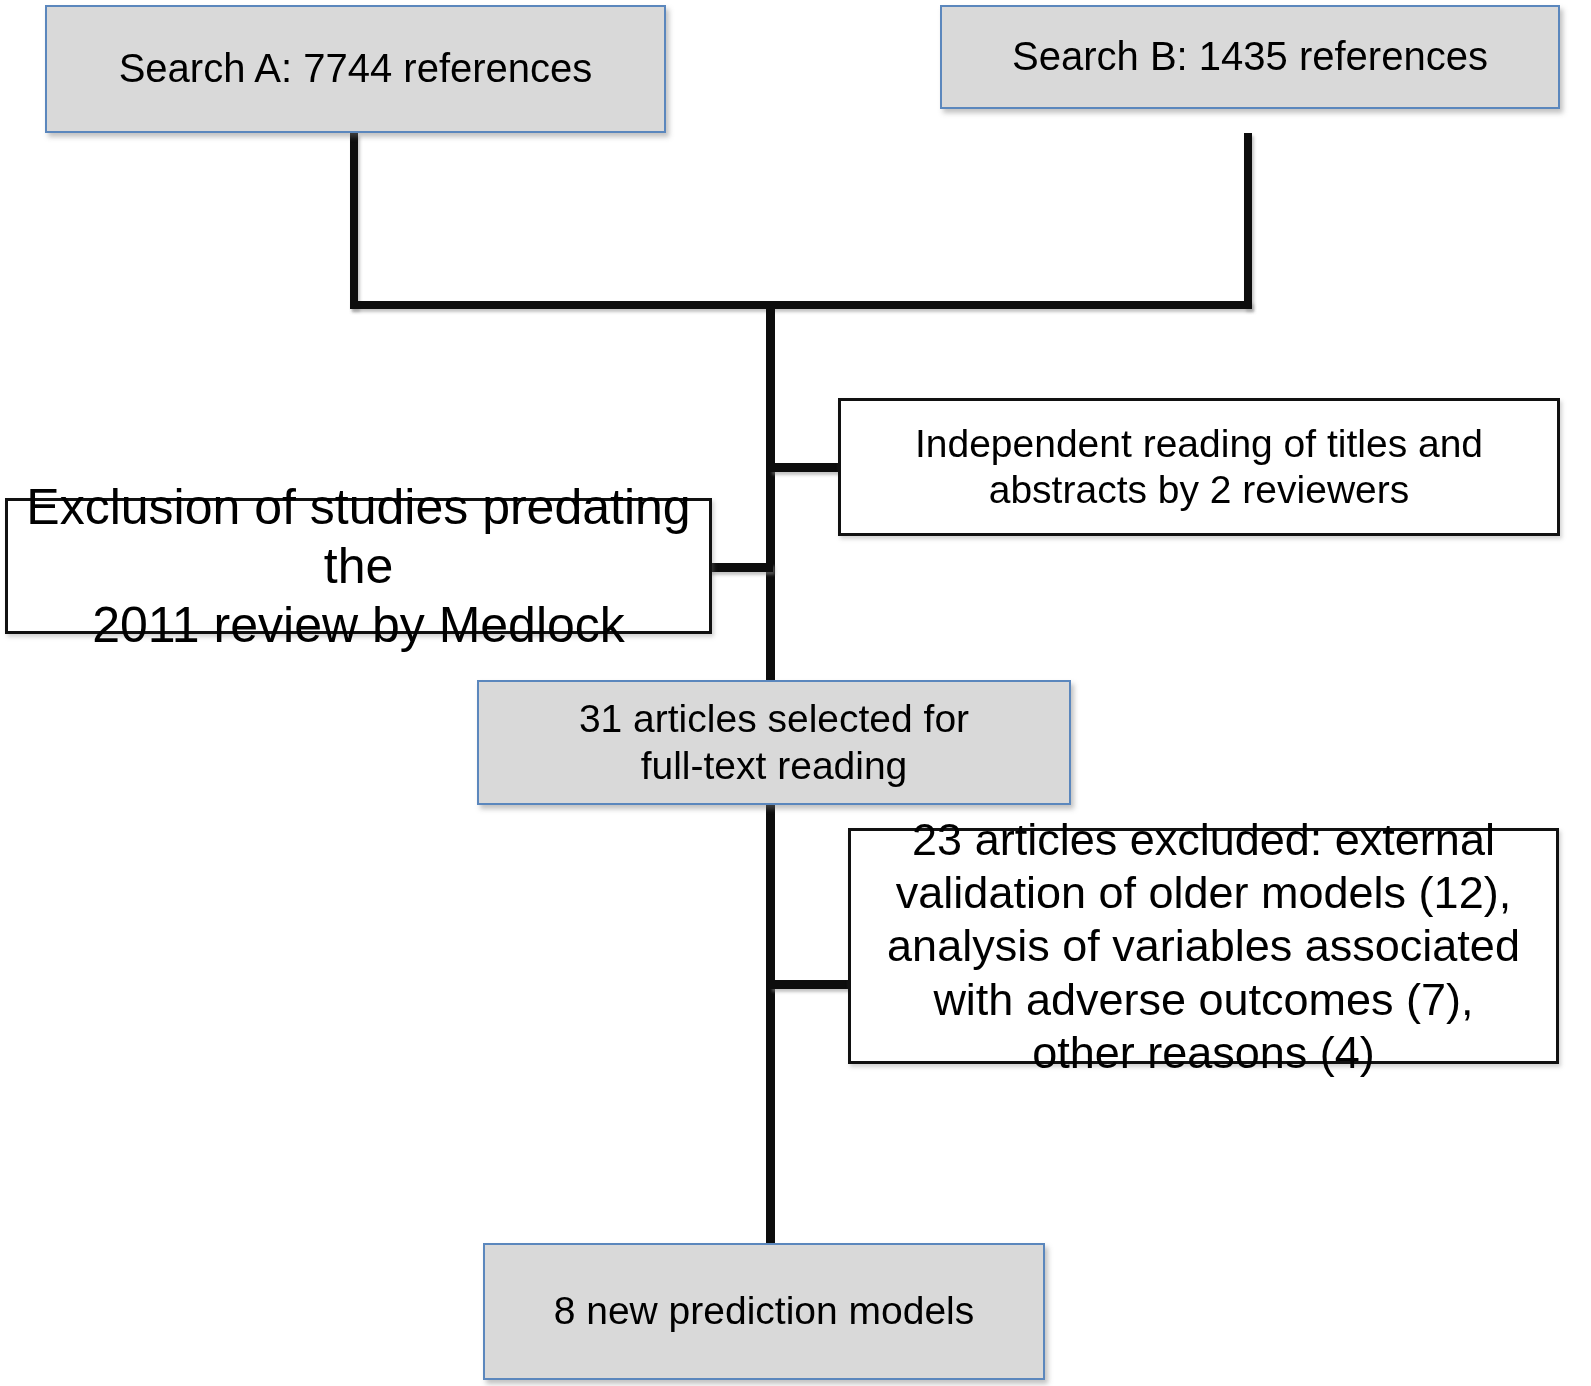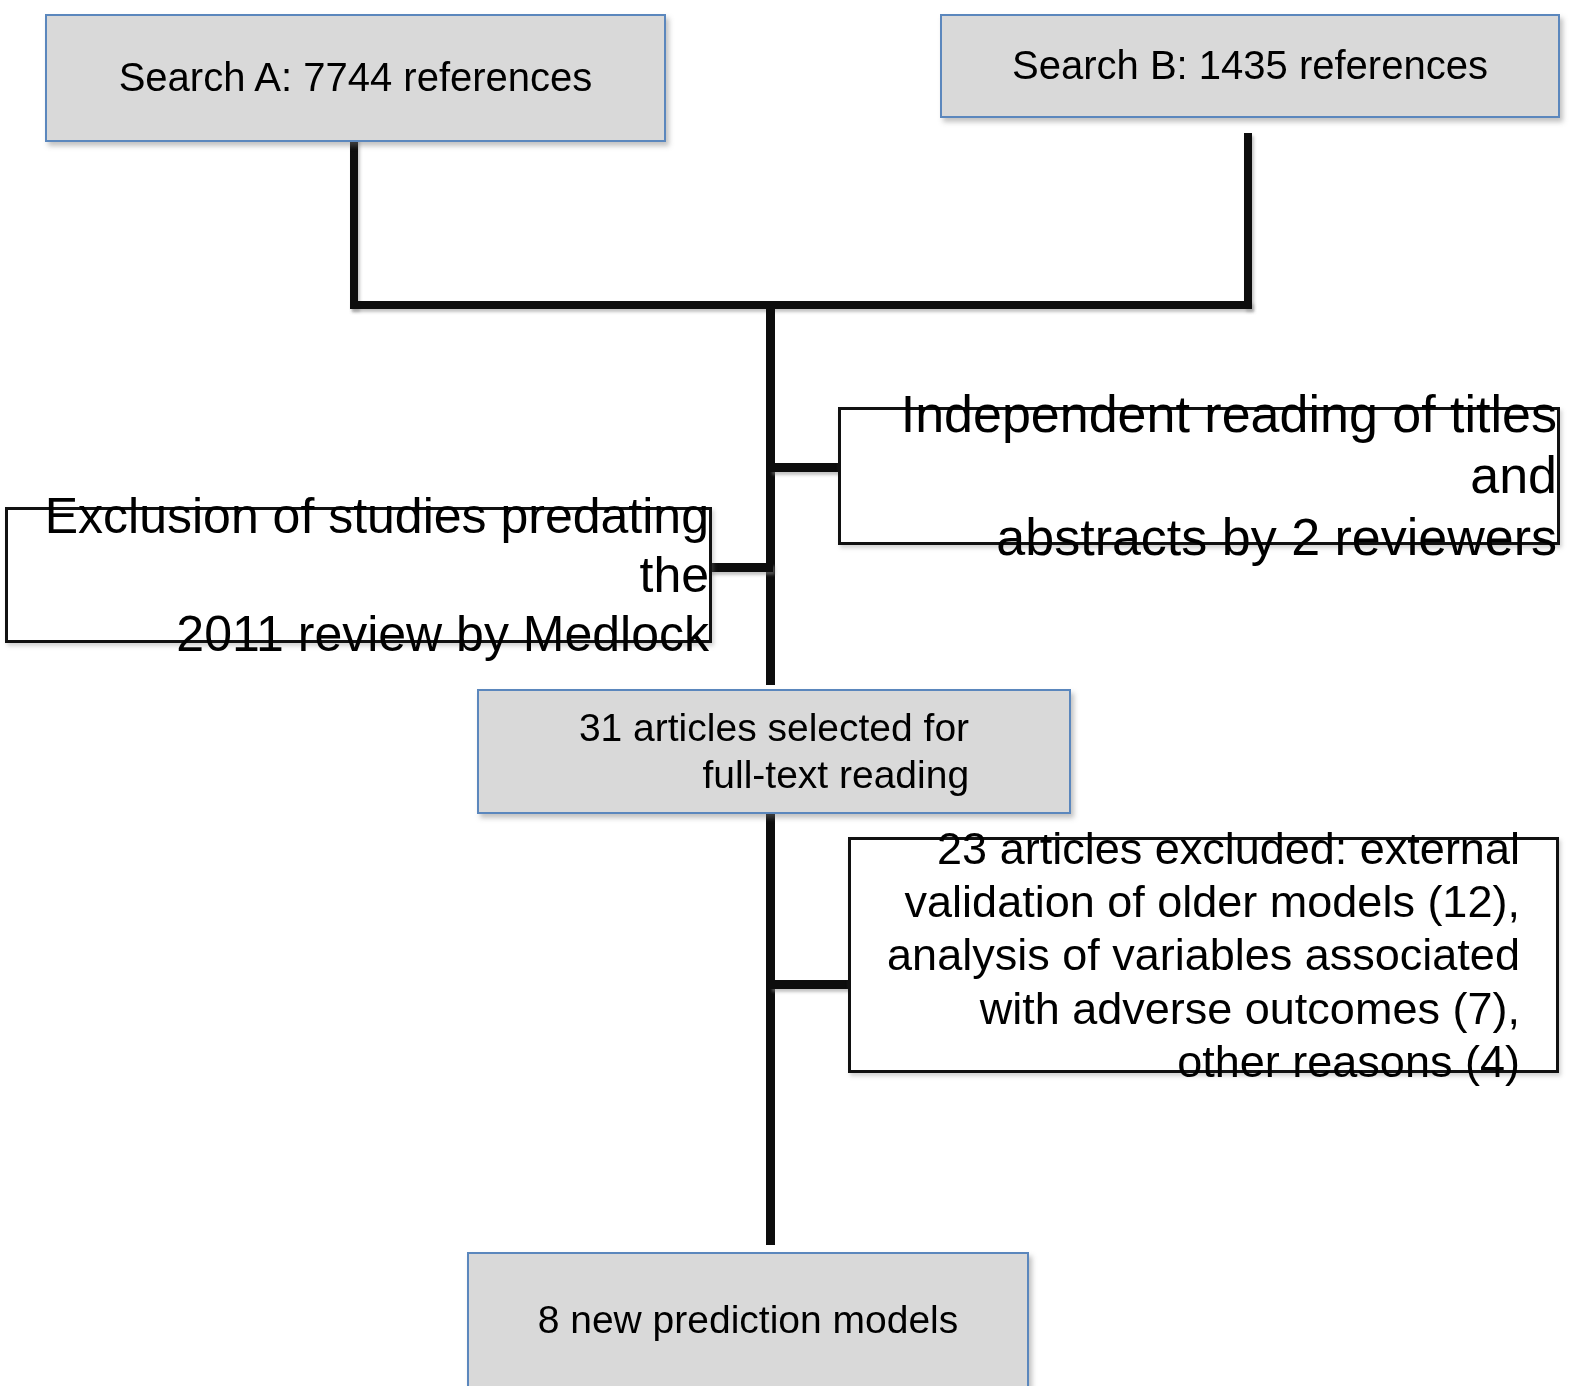--- a/index.html
+++ b/index.html
@@ -18,26 +18,25 @@
     background: #ffffff;
     overflow: hidden;
   }
   
   .node {
     position: absolute;
     box-sizing: border-box;
     display: flex;
     align-items: center;
     justify-content: center;
-    text-align: right;
+    text-align: center;
     color: #000000;
     line-height: 1.18;
     white-space: pre-line;
     z-index: 3;
-    margin-top: 9px;
   }
   .node.filled {
     background: #d9d9d9;
     border: 2px solid #5b87bd;
     box-shadow: 3px 4px 5px rgba(120,120,120,0.45);
   }
   .node.outline {
     background: #ffffff;
     border: 3px solid #111111;
     box-shadow: 2px 3px 4px rgba(130,130,130,0.35);
@@ -70,30 +69,30 @@
   <div class="conn shadowed" style="left:708px; top:563px; width:65px; height:9px;"></div>
 
   <div class="conn" style="left:766px; top:805px; width:9px; height:440px;"></div>
 
   <div class="conn shadowed" style="left:770px; top:980px; width:82px; height:9px;"></div>
 
   <div class="node filled" style="left:45px; top:5px; width:621px; height:128px; font-size:40px;">Search A: 7744 references</div>
 
   <div class="node filled" style="left:940px; top:5px; width:620px; height:104px; font-size:40px;">Search B: 1435 references</div>
 
-  <div class="node outline" style="left:838px; top:398px; width:722px; height:138px; font-size:52px;">Independent reading of titles and
+  <div class="node outline" style="left:838px; top:398px; width:722px; height:138px; font-size:39px;">Independent reading of titles and
 abstracts by 2 reviewers</div>
 
   <div class="node outline" style="left:5px; top:498px; width:707px; height:136px; font-size:50px;">Exclusion of studies predating the
 2011 review by Medlock</div>
 
   <div class="node filled" style="left:477px; top:680px; width:594px; height:125px; font-size:39px;">31 articles selected for
 full-text reading</div>
 
   <div class="node outline" style="left:848px; top:828px; width:711px; height:236px; font-size:45px;">23 articles excluded: external
 validation of older models (12),
 analysis of variables associated
 with adverse outcomes (7),
 other reasons (4)</div>
 
-  <div class="node filled" style="left:467px; top:1243px; width:562px; height:137px; font-size:39px;">8 new prediction models</div>
+  <div class="node filled" style="left:483px; top:1243px; width:562px; height:137px; font-size:39px;">8 new prediction models</div>
 
 </div>
 
 </body></html>

